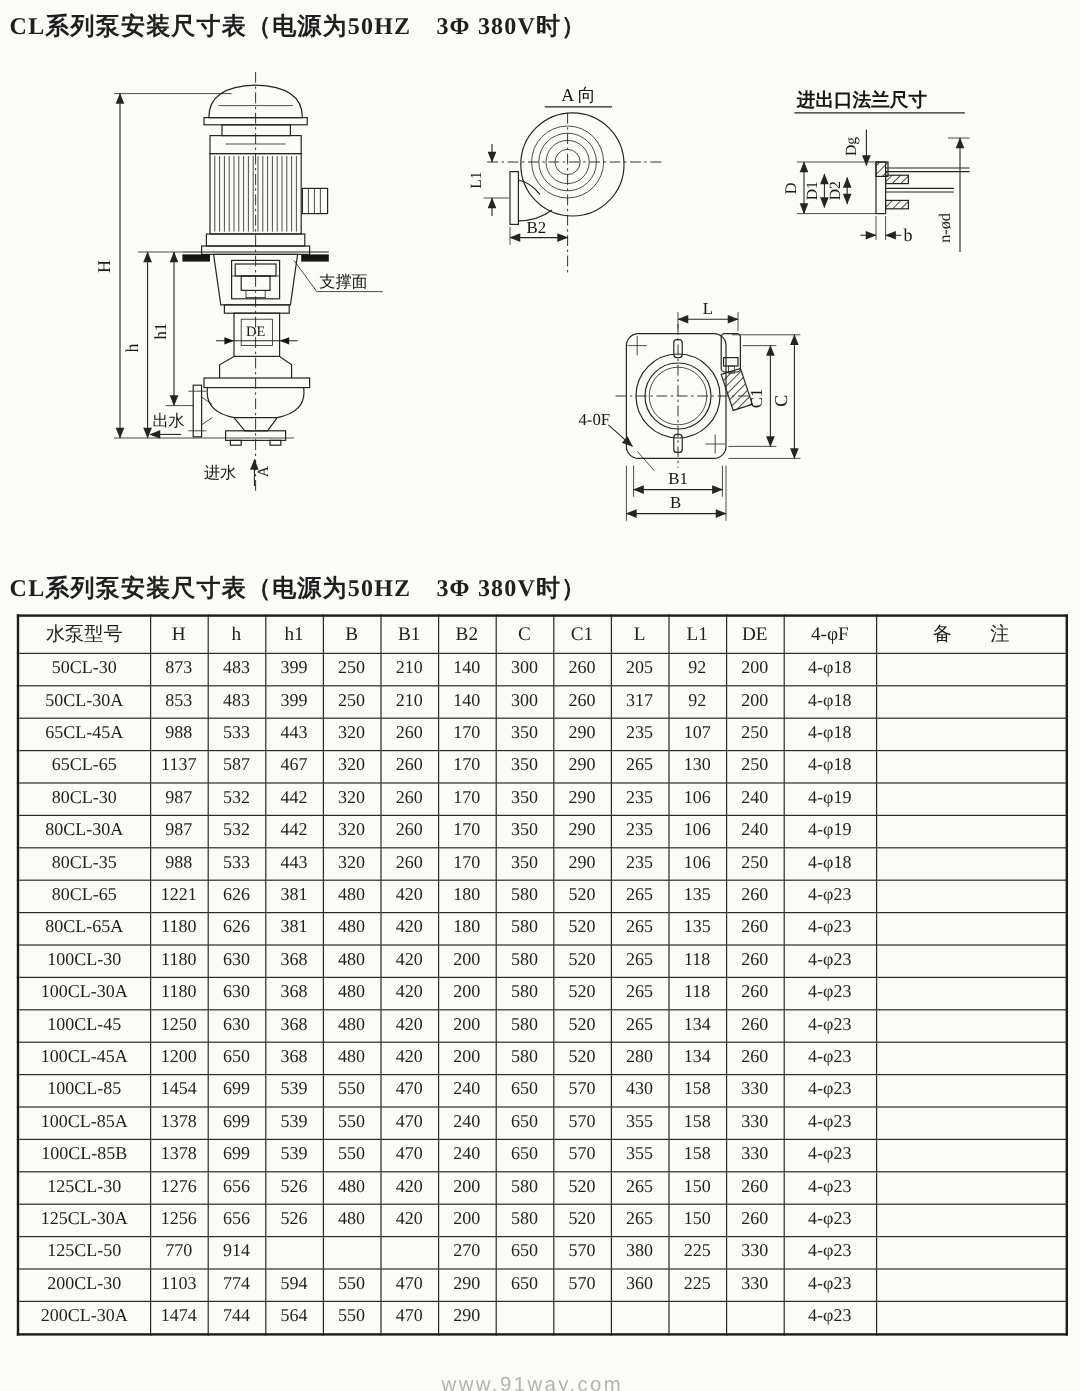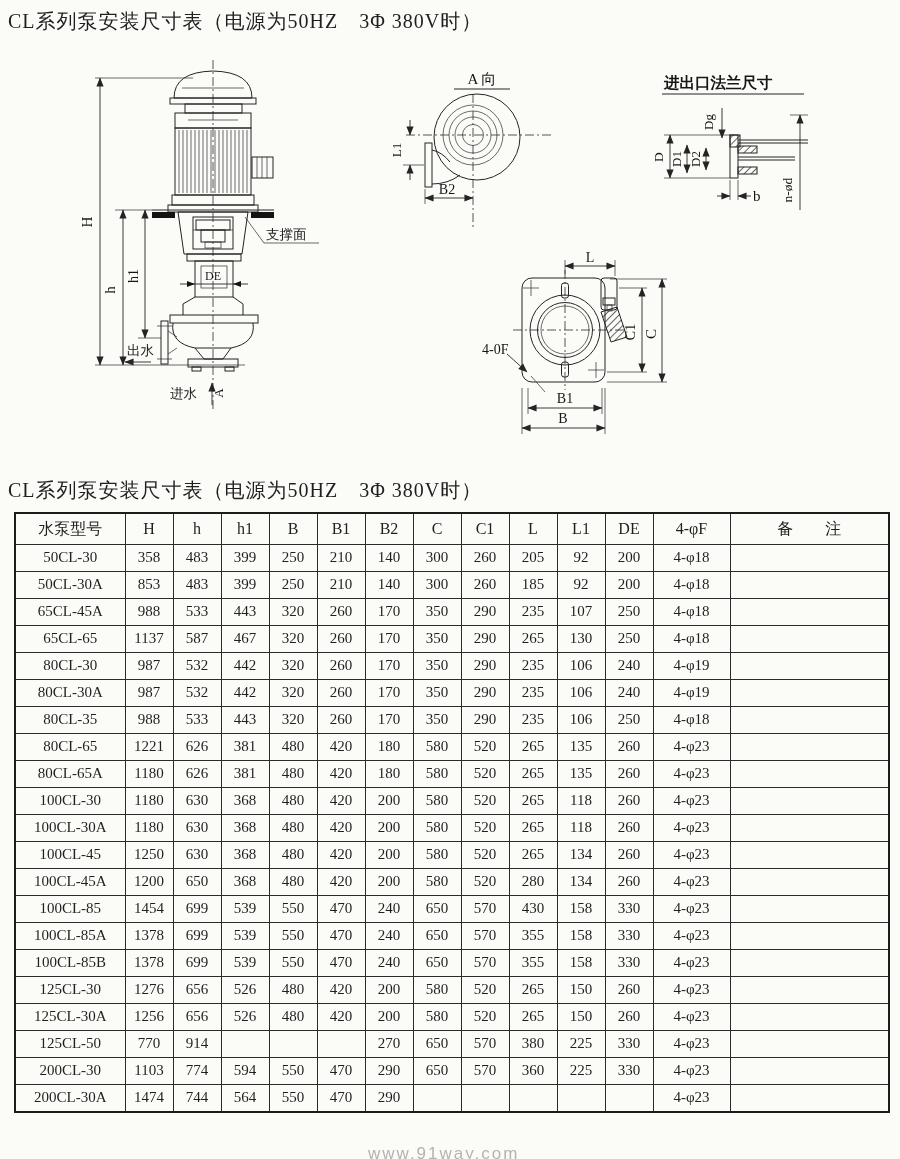--- a/index.html
+++ b/index.html
@@ -3,21 +3,21 @@
 <meta charset="utf-8">
 <style>
   html,body{margin:0;padding:0;}
   body{
     width:900px;height:1159px;position:relative;
     background:#fbfbf8;color:#1f1f1f;
     font-family:"Liberation Serif",serif;
     overflow:hidden;
   }
   .title{
-    position:absolute;font-size:20px;font-weight:400;
+    position:absolute;font-size:20px;font-weight:700;
     letter-spacing:1px;white-space:nowrap;
   }
   #title-top{left:8px;top:8px;}
   #title-table{left:8px;top:477px;}
   .drawing{position:absolute;}
   svg text{font-family:"Liberation Serif",serif;fill:#161616;}
   .ln{stroke:#242424;stroke-width:1;fill:none;}
   .thn{stroke:#2b2b2b;stroke-width:0.7;fill:none;}
   .cl{stroke:#2b2b2b;stroke-width:0.8;stroke-dasharray:9 3 2 3;fill:none;}
   .dim{stroke:#242424;stroke-width:0.9;fill:none;}
@@ -253,21 +253,21 @@
       <th>L</th>
       <th>L1</th>
       <th>DE</th>
       <th>4-φF</th>
       <th>备　　注</th>
     </tr>
   </thead>
   <tbody>
       <tr>
         <td>50CL-30</td>
-        <td>358</td>
+        <td>873</td>
         <td>483</td>
         <td>399</td>
         <td>250</td>
         <td>210</td>
         <td>140</td>
         <td>300</td>
         <td>260</td>
         <td>205</td>
         <td>92</td>
         <td>200</td>
@@ -277,21 +277,21 @@
       <tr>
         <td>50CL-30A</td>
         <td>853</td>
         <td>483</td>
         <td>399</td>
         <td>250</td>
         <td>210</td>
         <td>140</td>
         <td>300</td>
         <td>260</td>
-        <td>185</td>
+        <td>317</td>
         <td>92</td>
         <td>200</td>
         <td>4-φ18</td>
         <td></td>
       </tr>
       <tr>
         <td>65CL-45A</td>
         <td>988</td>
         <td>533</td>
         <td>443</td>

